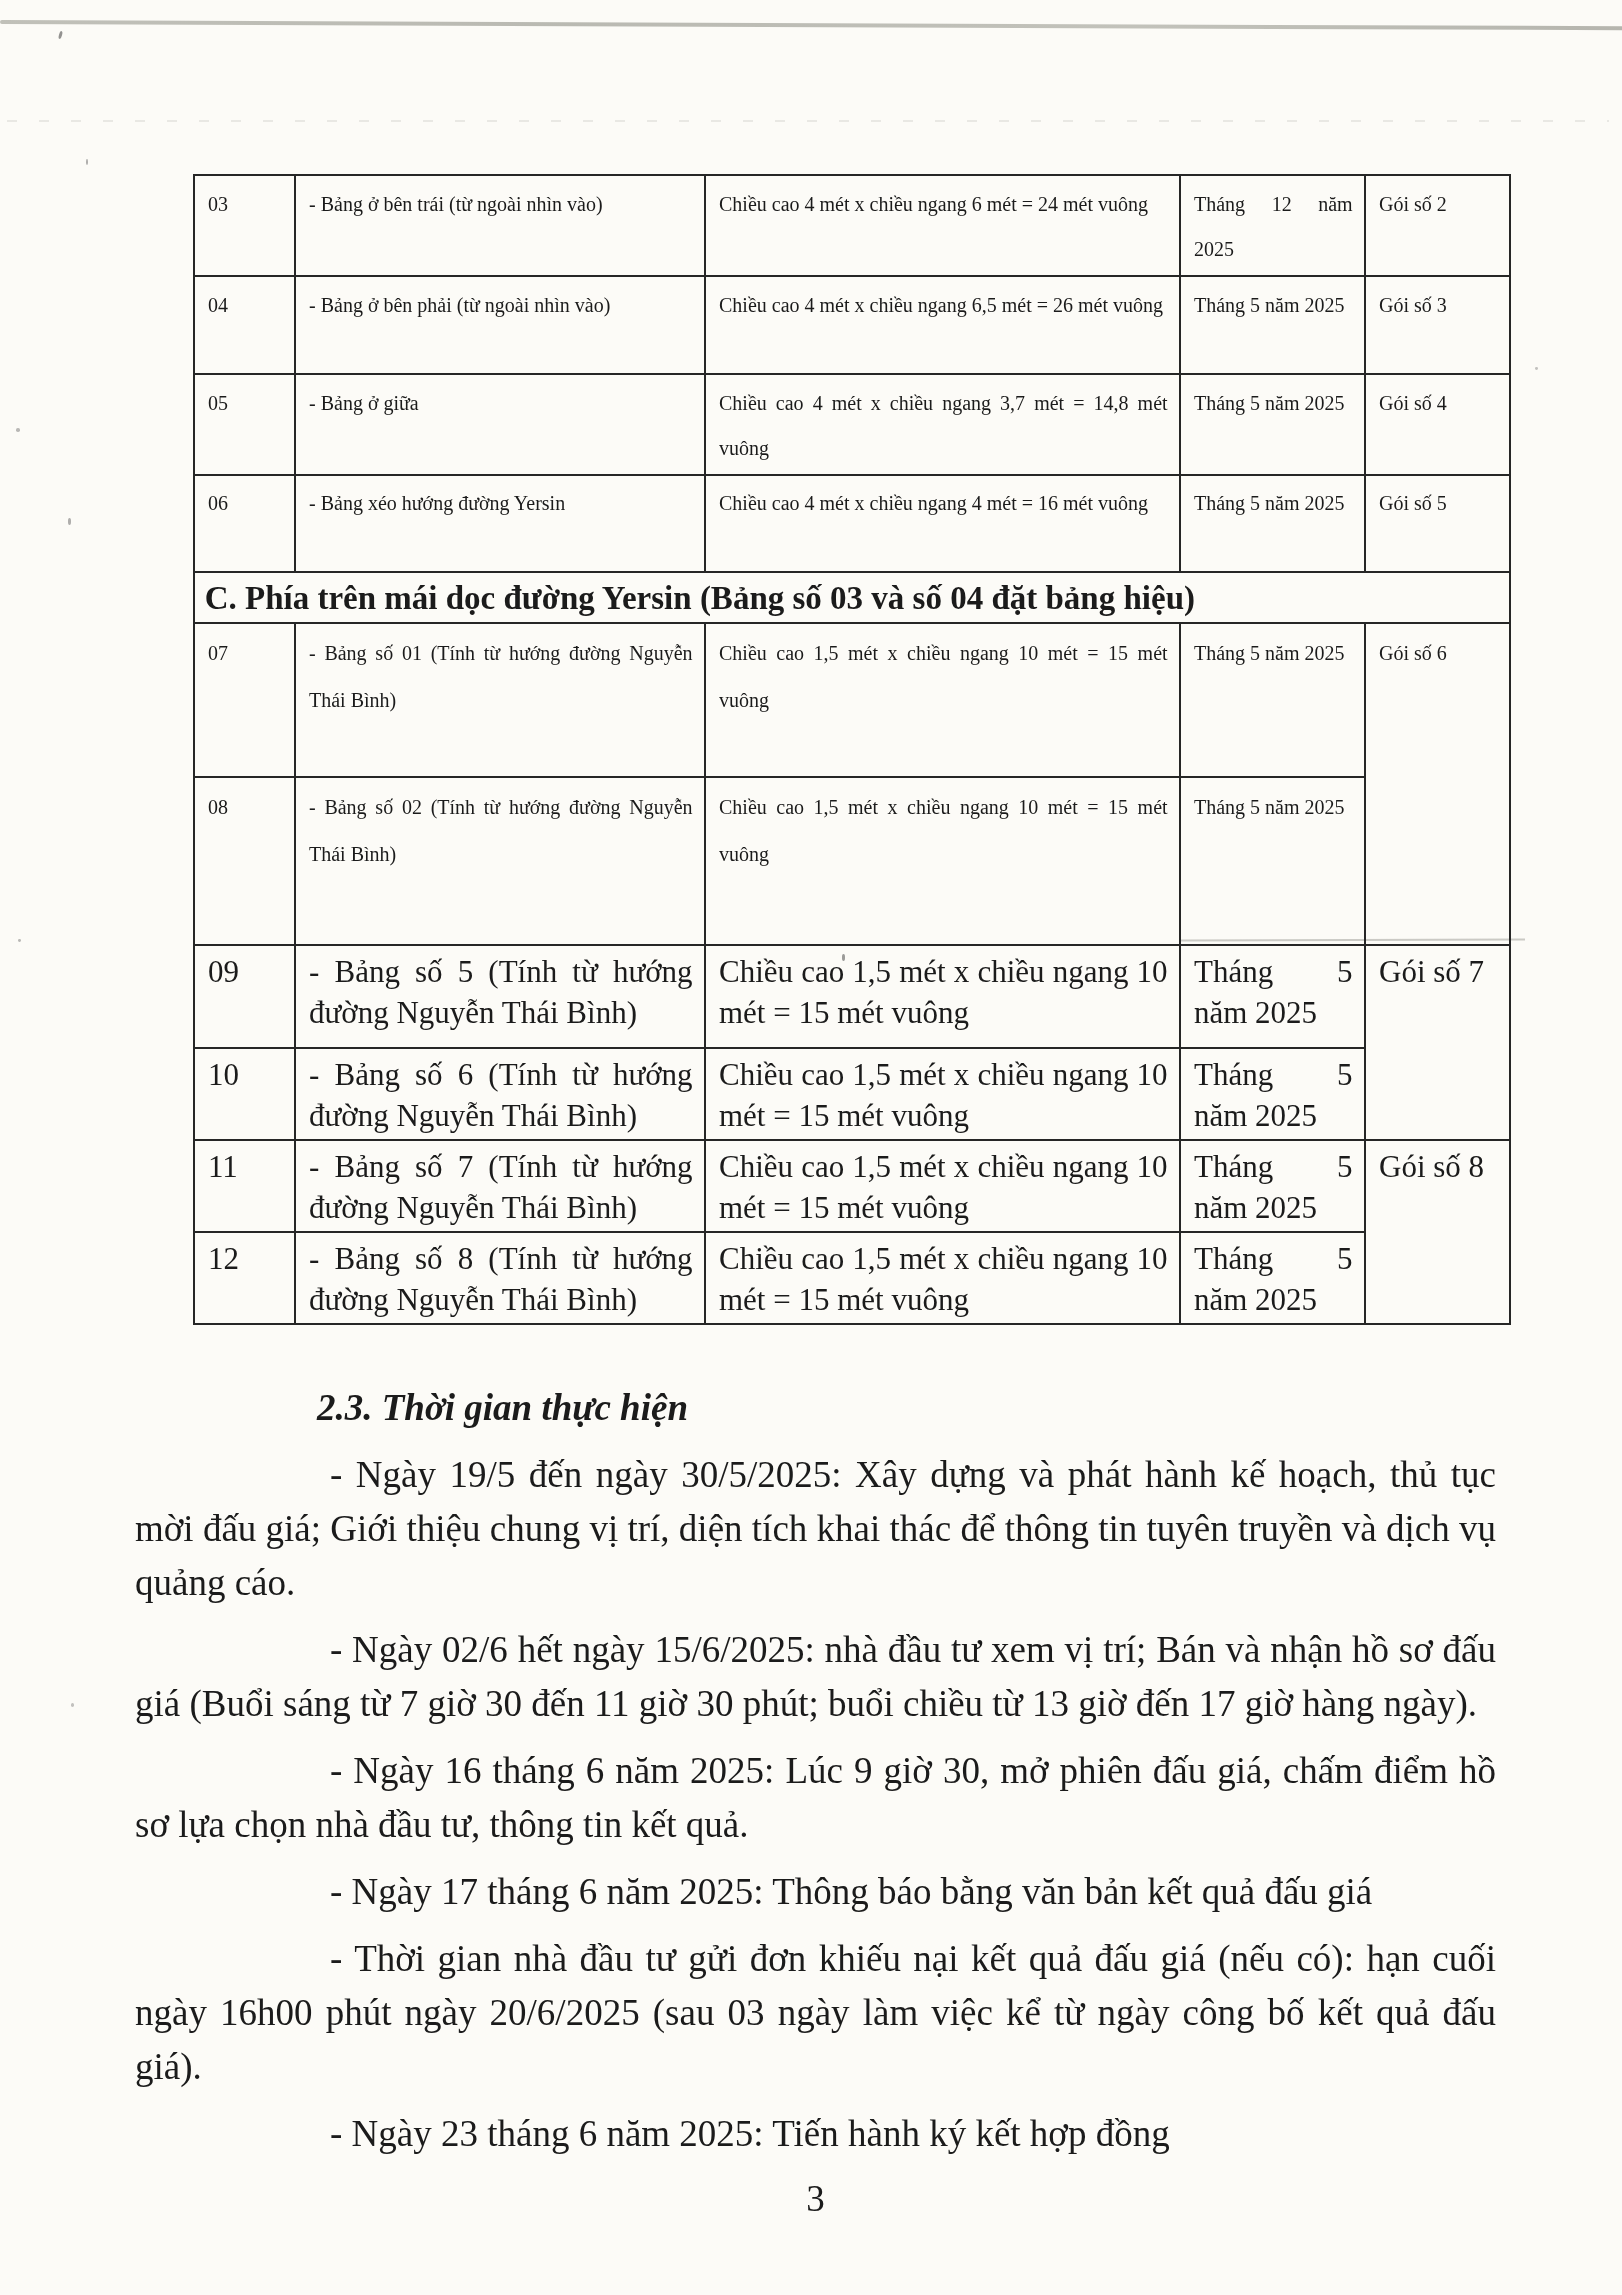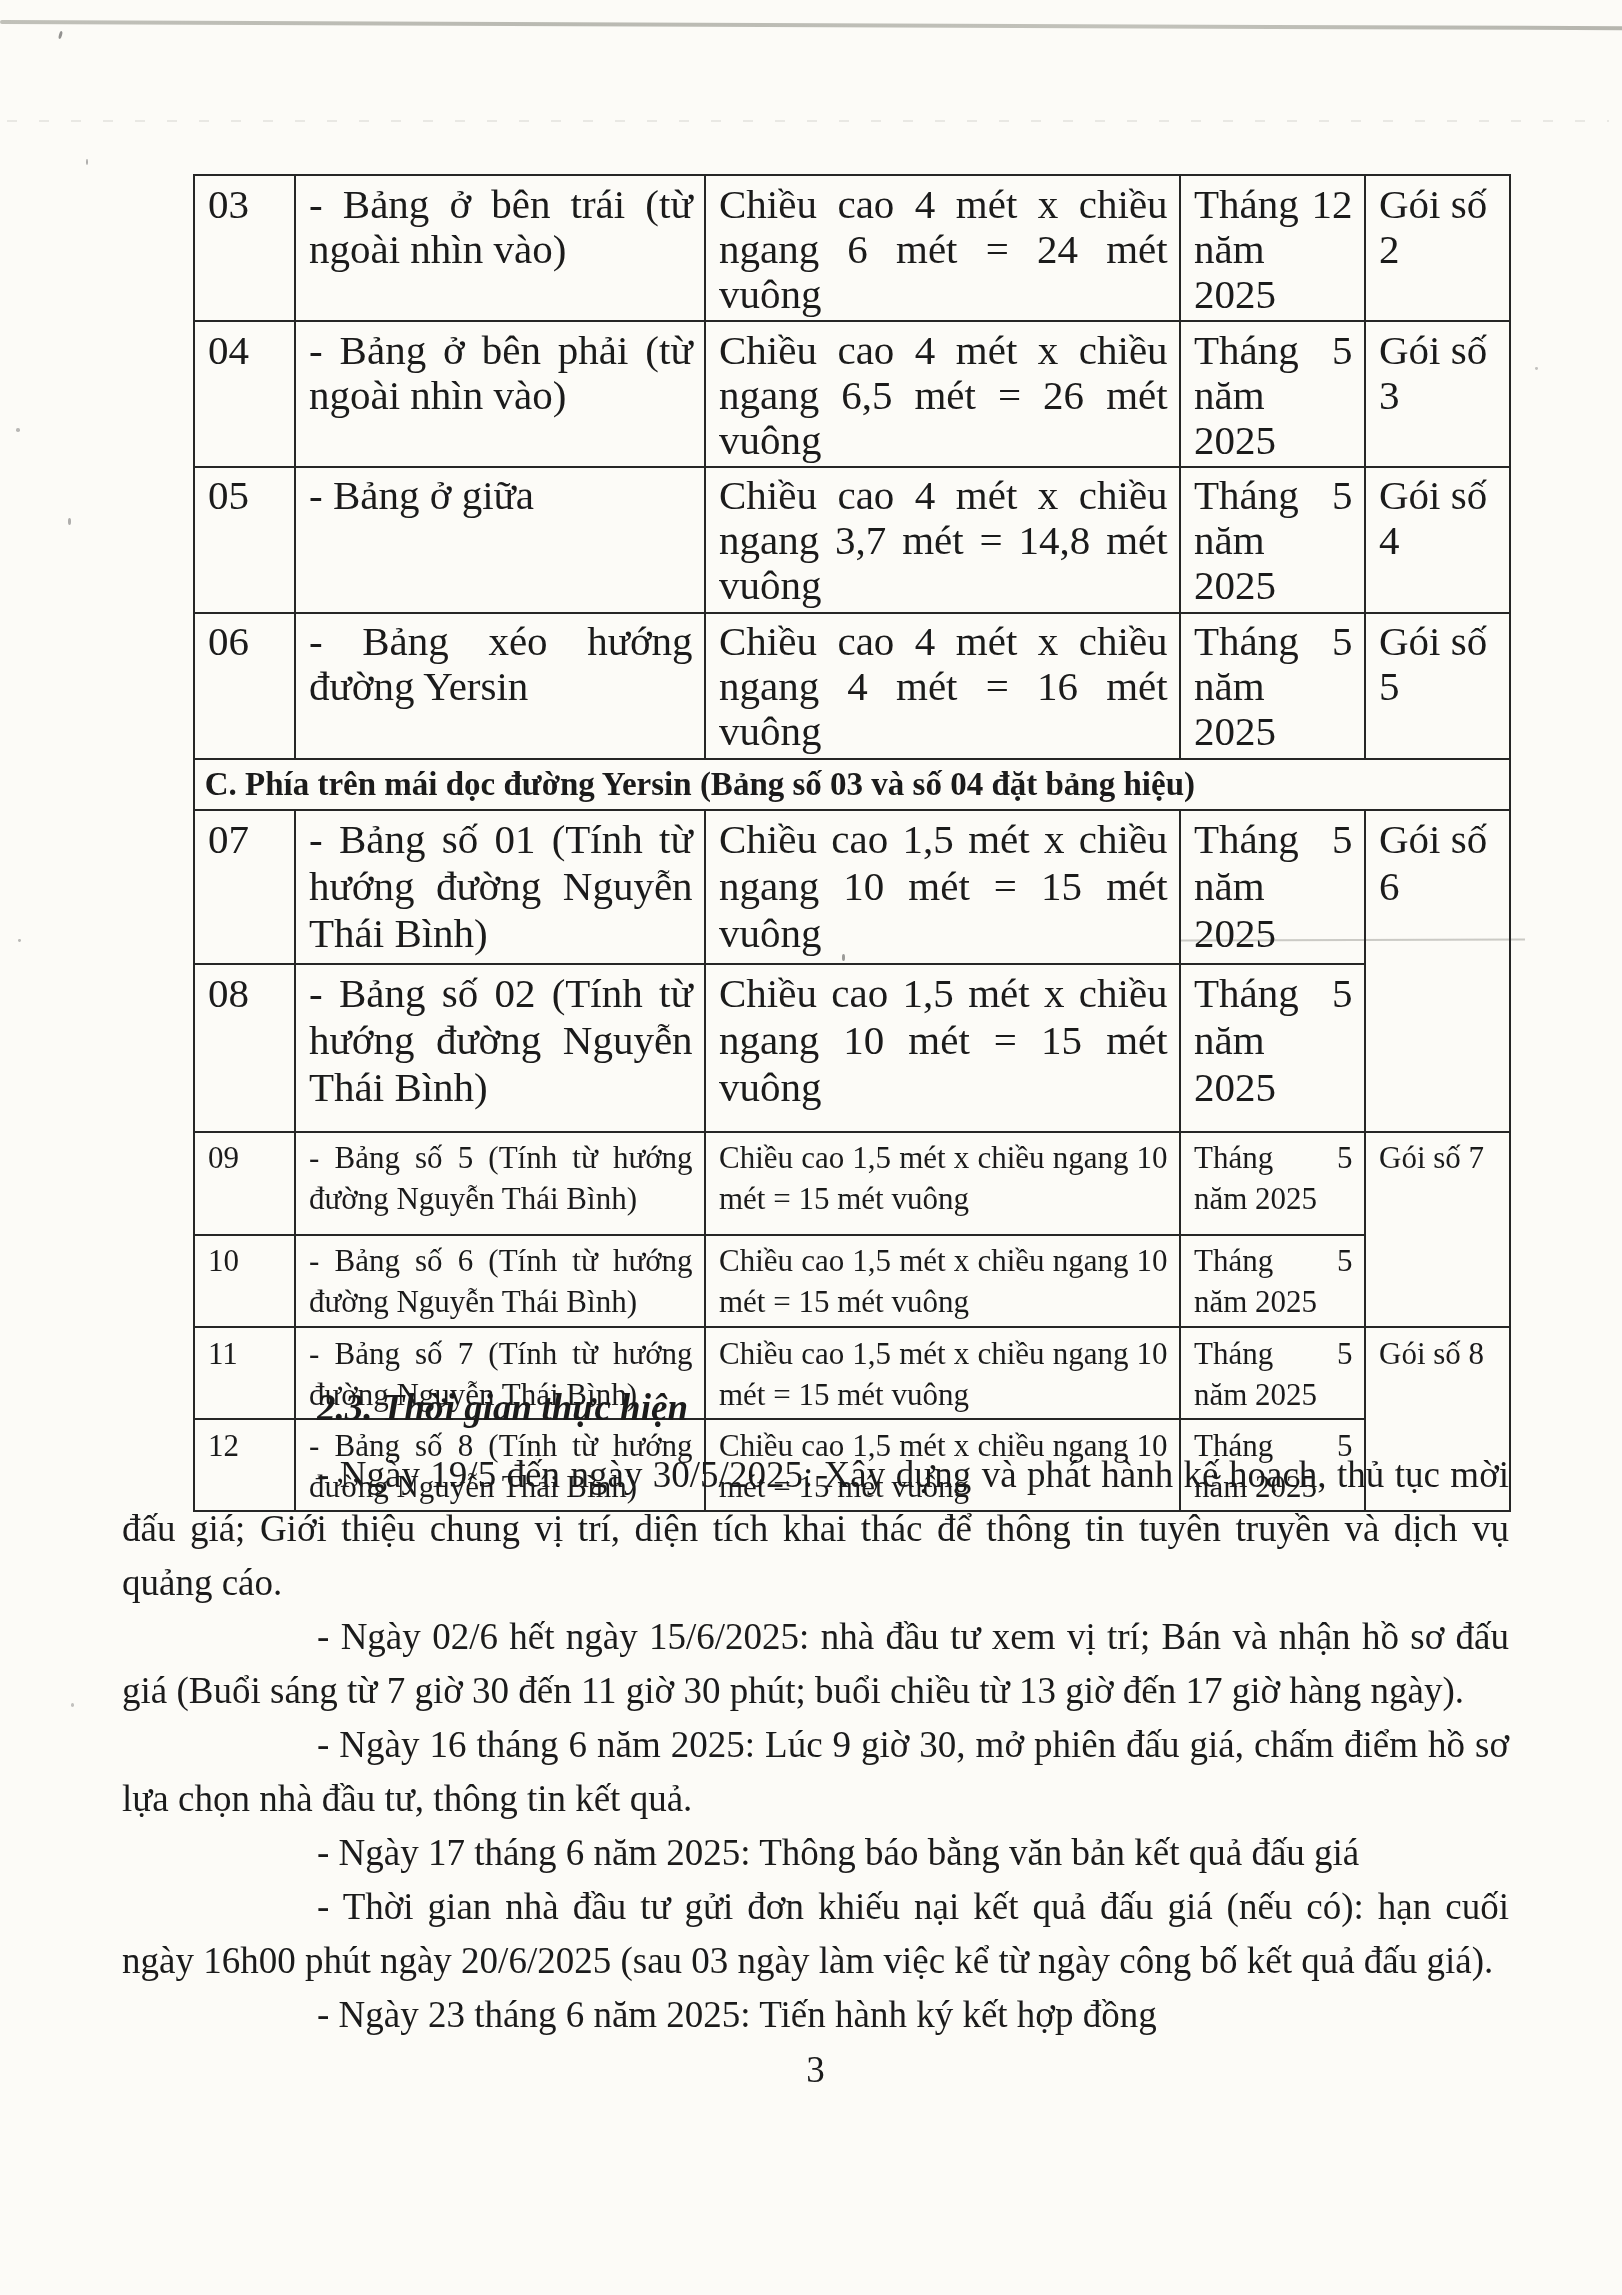--- a/index.html
+++ b/index.html
@@ -31,42 +31,42 @@
   }
   
   table.billboards{
     position:absolute;left:193px;top:174px;
     width:1316px;table-layout:fixed;
     border-collapse:collapse;
   }
   table.billboards td{
     border:2.4px solid #262626;
     vertical-align:top;
-    font-size:41px;line-height:45px;
+    font-size:20px;line-height:45px;
     padding:5.7px 11.4px 3.2px 13px;
     overflow:hidden;
   }
   td.c-no{padding-left:19.5px;text-align:left;}
   td.c-desc{text-align:justify;padding-left:14.6px;}
   td.c-size{text-align:justify;}
   td.c-time{text-align:justify;margin-left:7px;}
   td.c-pkg{text-align:left;padding-left:10.5px;margin-top:36px;}
   tr.sect td{
     font-weight:bold;font-size:33px;line-height:41px;
     padding:4.9px 8px 3.2px 9.7px;text-align:left;
   }
   tr.r3line td{line-height:47px;}
   tr.tight td{font-size:31px;line-height:41px;padding-top:4.9px;}
   
   .bodytext{
     position:absolute;left:122px;top:1381px;width:1387px;
     font-size:37px;line-height:54px;
     text-align:justify;
   }
-  .bodytext p{margin:0;text-indent:195px;}
+  .bodytext p{margin:13px;text-indent:195px;}
   p.heading{
     font-weight:bold;font-style:italic;
     margin:0 0 13px 0;text-align:left;
   }
   p.pagenum{
     text-indent:0;text-align:center;line-height:50px;margin-top:3.2px;
   }
 </style>
 </head>
 <body>

